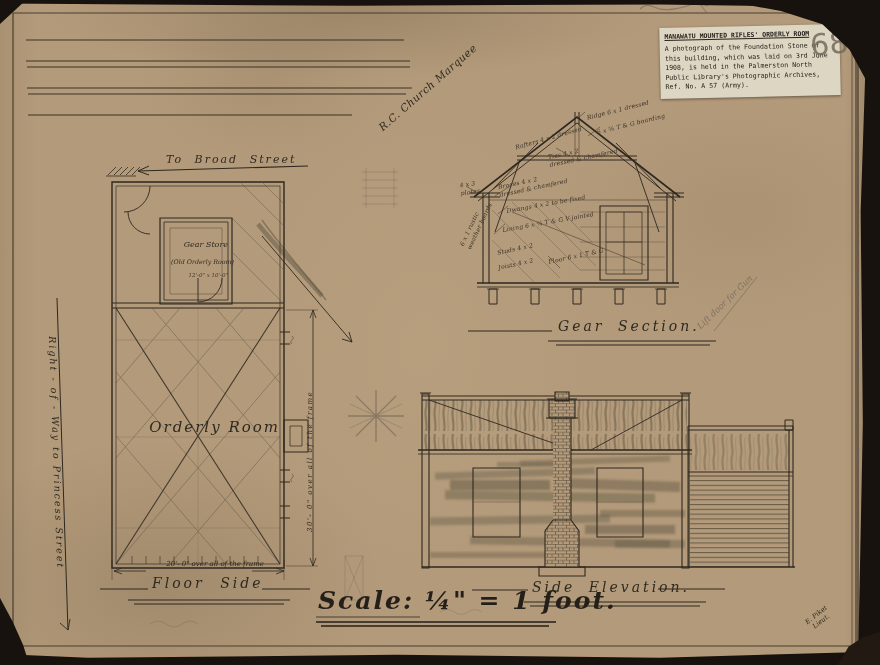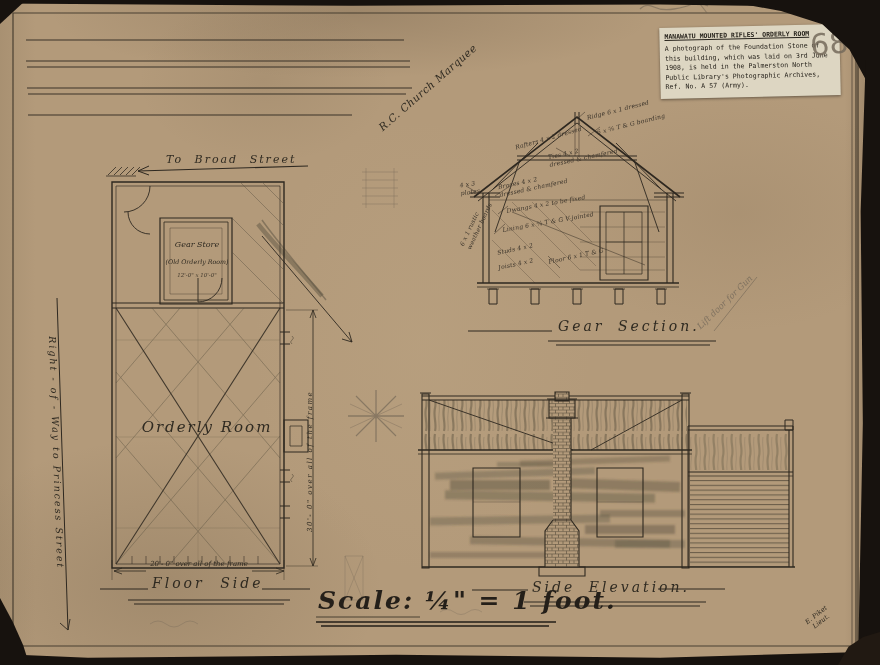--- a/index.html
+++ b/index.html
@@ -14,21 +14,21 @@
       linear-gradient(90deg, rgba(140,120,92,.28) 0%, rgba(0,0,0,0) 4%, rgba(0,0,0,0) 96%, rgba(88,72,52,.32) 100%);
     font-family:"DejaVu Serif", serif;}
   #linework{position:absolute;left:0;top:0;z-index:1;}
   .txt{position:absolute;z-index:3;}
   .hw{font-family:"DejaVu Serif", serif;font-style:italic;color:#2f2a21;}
   .pencil{color:#756a5b;}
   .note{white-space:pre-line;font-size:6px;line-height:1.25;letter-spacing:.2px;color:#3a332a;}
   .typed{font-family:"DejaVu Sans Mono", monospace;color:#26221b;}
   .mat{position:absolute;z-index:6;background:#17120e;}
   .mat2{background:#211912;}
-  .center{text-align:center;}
+  .center{text-align:right;}
 </style>
 </head>
 <body>
 
 <div id="sheet">
 
   <svg id="linework" width="880" height="665" viewBox="0 0 880 665">
     <defs>
       <pattern id="vshade" patternUnits="userSpaceOnUse" width="9" height="48">
         <path d="M3 2 C1 10 5 16 3 24 C1 32 5 40 3 47" stroke="#574f3c" stroke-width="2.2" fill="none" opacity="0.75"></path>

